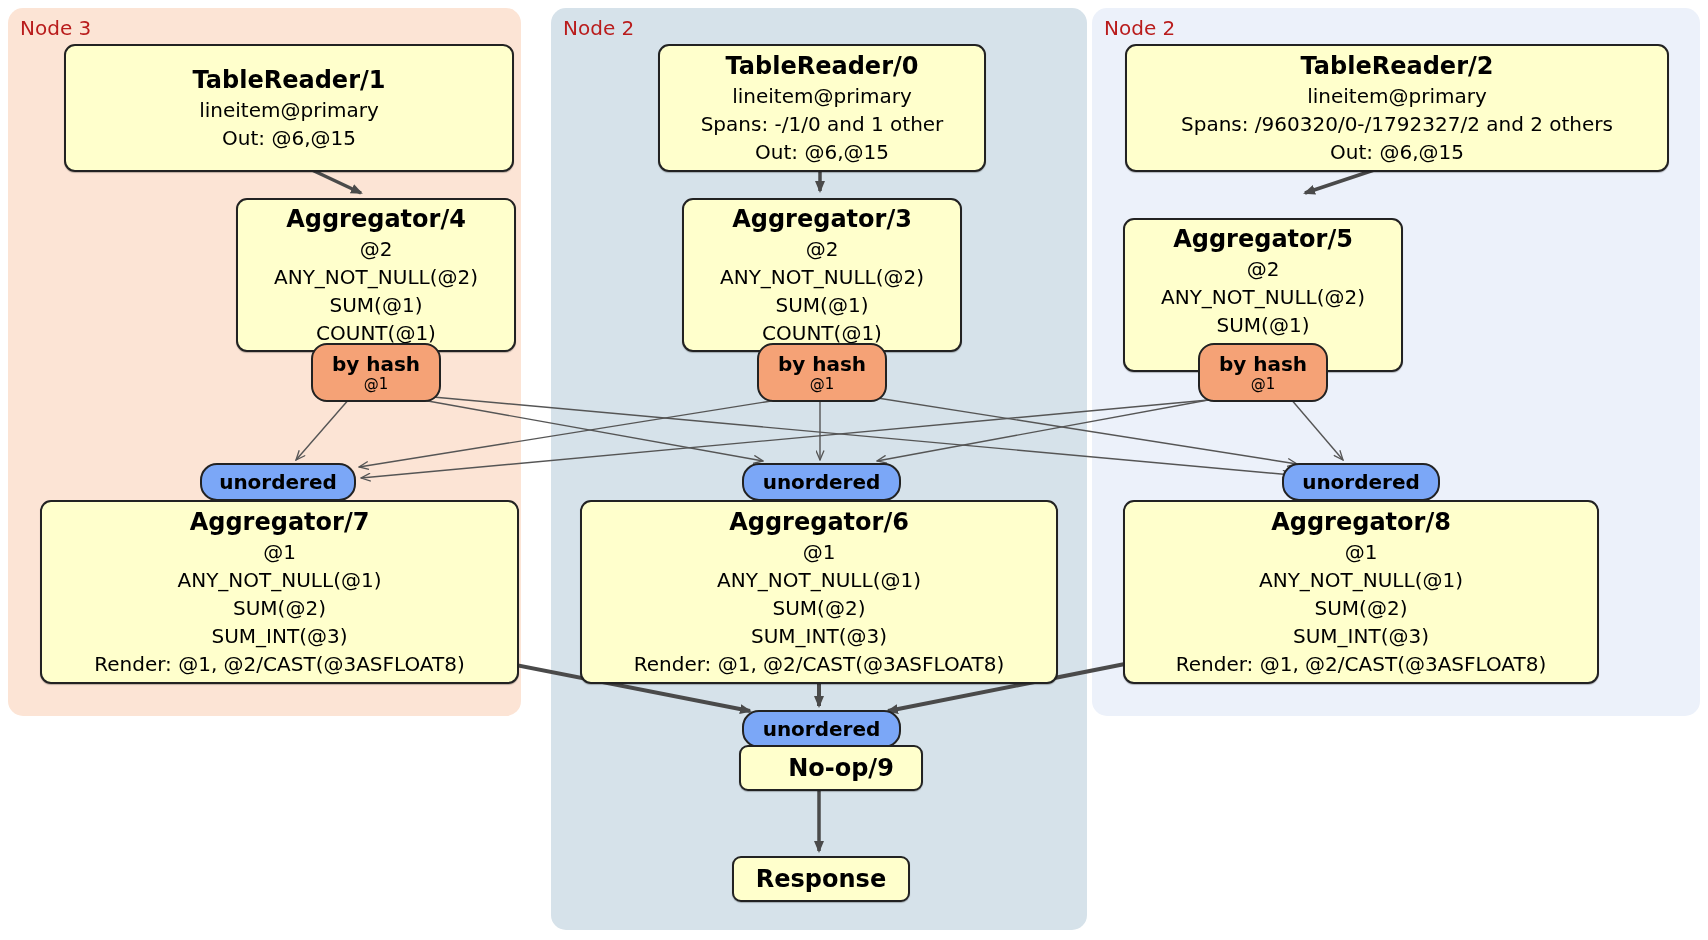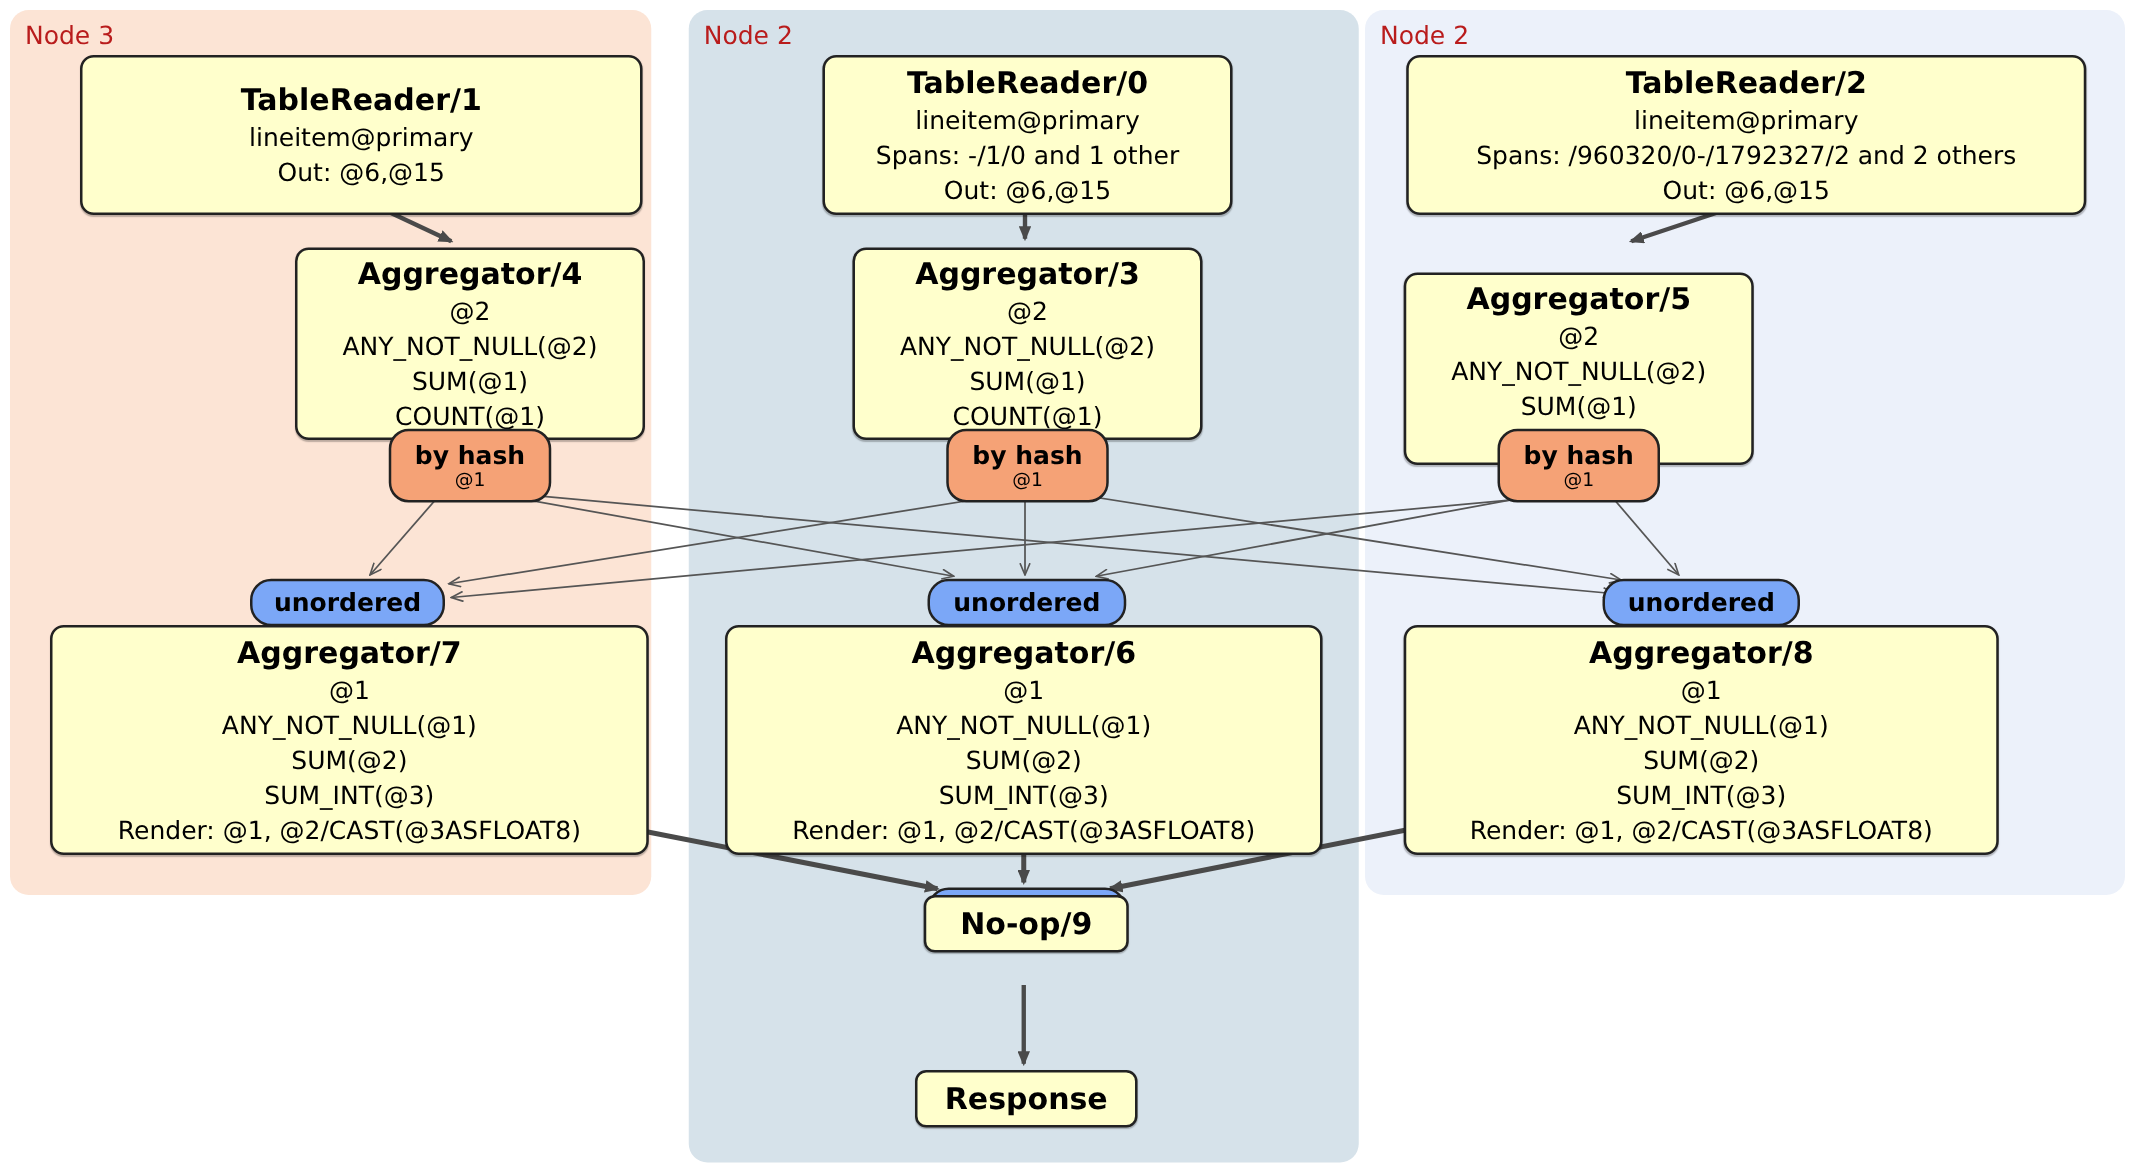--- a/index.html
+++ b/index.html
@@ -171,20 +171,20 @@
     <div class="proclines">
         <div class="line">@1</div>
         <div class="line">ANY_NOT_NULL(@1)</div>
         <div class="line">SUM(@2)</div>
         <div class="line">SUM_INT(@3)</div>
         <div class="line">Render: @1, @2/CAST(@3ASFLOAT8)</div>
       </div>
   </div>
 
   <div class="sync" style="left:742px;top:710px;width:155px;height:34px;">unordered</div>
-  <div class="procbox" style="left:739px;top:716px;width:160px;height:42px;border-radius:9px;">
+  <div class="procbox" style="left:739px;top:745px;width:160px;height:42px;border-radius:9px;padding-left:20px;">
     <div class="title">No-op/9</div>
   </div>
   <div class="procbox" style="left:732px;top:856px;width:174px;height:42px;border-radius:9px;">
     <div class="title">Response</div>
   </div>
 
 </div>
 
 </body></html>

